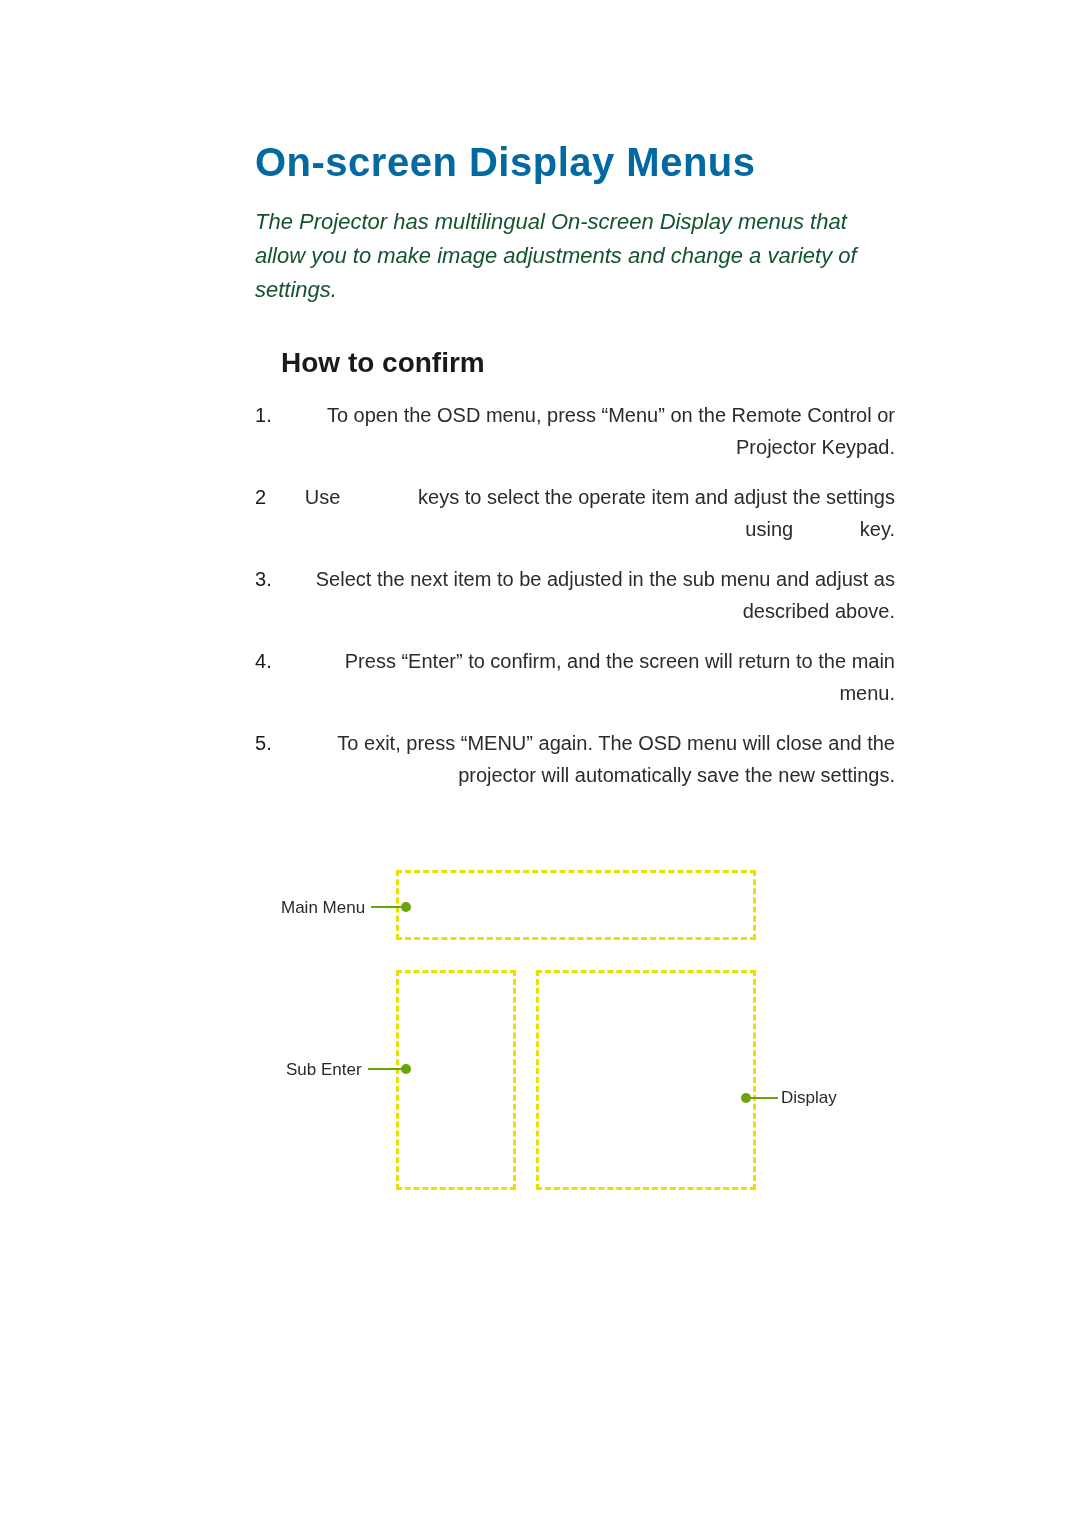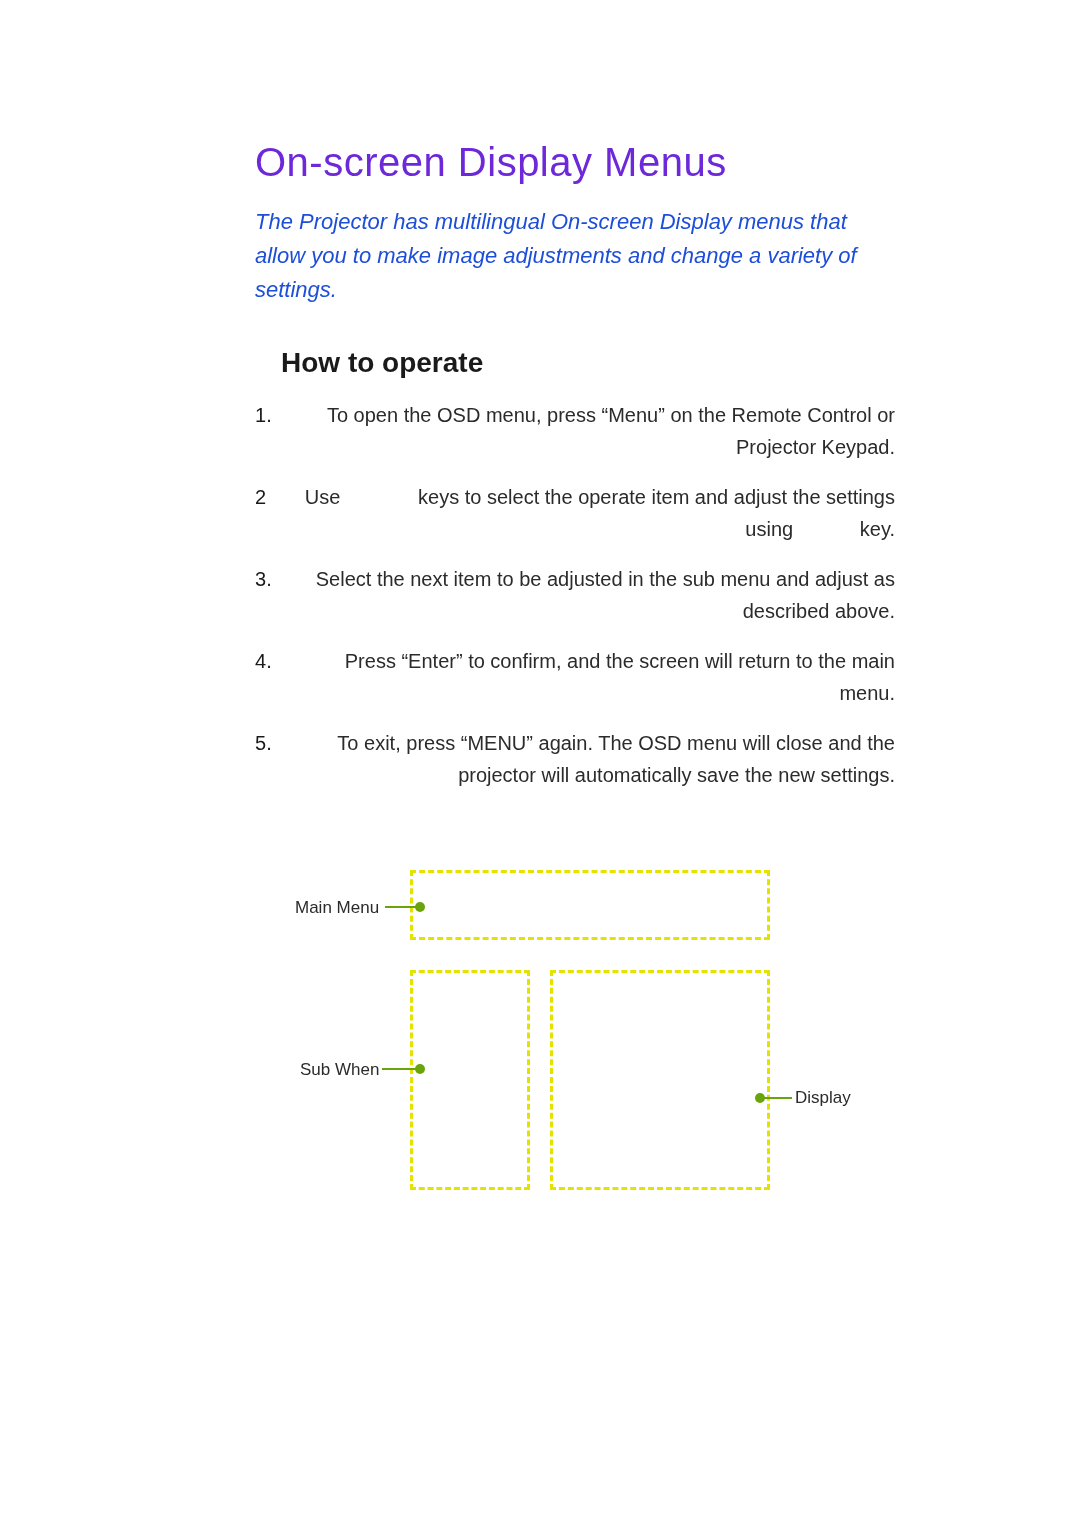--- a/index.html
+++ b/index.html
@@ -17,31 +17,31 @@
     color: #2b2b2b;
   }
   .content {
     position: absolute;
     left: 255px;
     top: 140px;
     width: 640px;
   }
   .title {
     font-size: 40px;
-    font-weight: normal;
-    color: #6d28d9;
+    font-weight: bold;
+    color: #0369a1;
     margin: 0 0 20px 0;
     letter-spacing: 0.5px;
   }
   .intro {
     font-style: italic;
     font-size: 22px;
     line-height: 1.55;
     margin: 0 0 40px 0;
-    color: #1d4ed8;
+    color: #14532d;
   }
   .subhead {
     font-size: 28px;
     font-weight: bold;
     margin: 0 0 20px 26px;
     color: #1a1a1a;
   }
   ol.steps {
     list-style: none;
     padding: 0;
@@ -65,21 +65,21 @@
     top: 0;
     font-size: 20px;
     color: #1a1a1a;
   }
   ol.steps > li:nth-child(2)::before { content: "2"; }
   .step-line { white-space: pre-wrap; }
 
   
   .diagram {
     position: absolute;
-    left: 200px;
+    left: 186px;
     top: 870px;
     width: 720px;
     height: 400px;
   }
   .dashed-box {
     position: absolute;
     border: 3px dashed #e5e200;
     box-sizing: border-box;
   }
   .main-box {
@@ -178,41 +178,41 @@
 </head>
 <body>
 
 <div class="page">
 
   <div class="content">
     <h1 class="title">On-screen Display Menus</h1>
 
     <p class="intro">The Projector has multilingual On-screen Display menus that allow you to make image adjustments and change a variety of settings.</p>
 
-    <h2 class="subhead">How to operate</h2>
+    <h2 class="subhead">How to confirm</h2>
 
     <ol class="steps">
       <li><span class="step-line">To open the OSD menu, press “Menu” on the Remote Control or Projector Keypad.</span></li>
       <li><span class="step-line">Use              keys to select the operate item and adjust the settings using            key.</span></li>
       <li><span class="step-line">Select the next item to be adjusted in the sub menu and adjust as described above.</span></li>
       <li><span class="step-line">Press “Enter” to confirm, and the screen will return to the main menu.</span></li>
       <li><span class="step-line">To exit, press “MENU” again. The OSD menu will close and the projector will automatically save the new settings.</span></li>
     </ol>
   </div>
 
   <div class="diagram">
     <div class="dashed-box main-box"></div>
     <div class="dashed-box sub-box"></div>
     <div class="dashed-box settings-box" style="top:100px;"></div>
 
     <span class="label label-main">Main Menu</span>
     <div class="leader leader-main"></div>
     <div class="dot dot-main"></div>
 
-    <span class="label label-sub">Sub When</span>
+    <span class="label label-sub">Sub Enter</span>
     <div class="leader leader-sub"></div>
     <div class="dot dot-sub"></div>
 
     <span class="label label-settings">Display</span>
     <div class="leader leader-set"></div>
     <div class="dot dot-set"></div>
   </div>
 
 
 </div>

